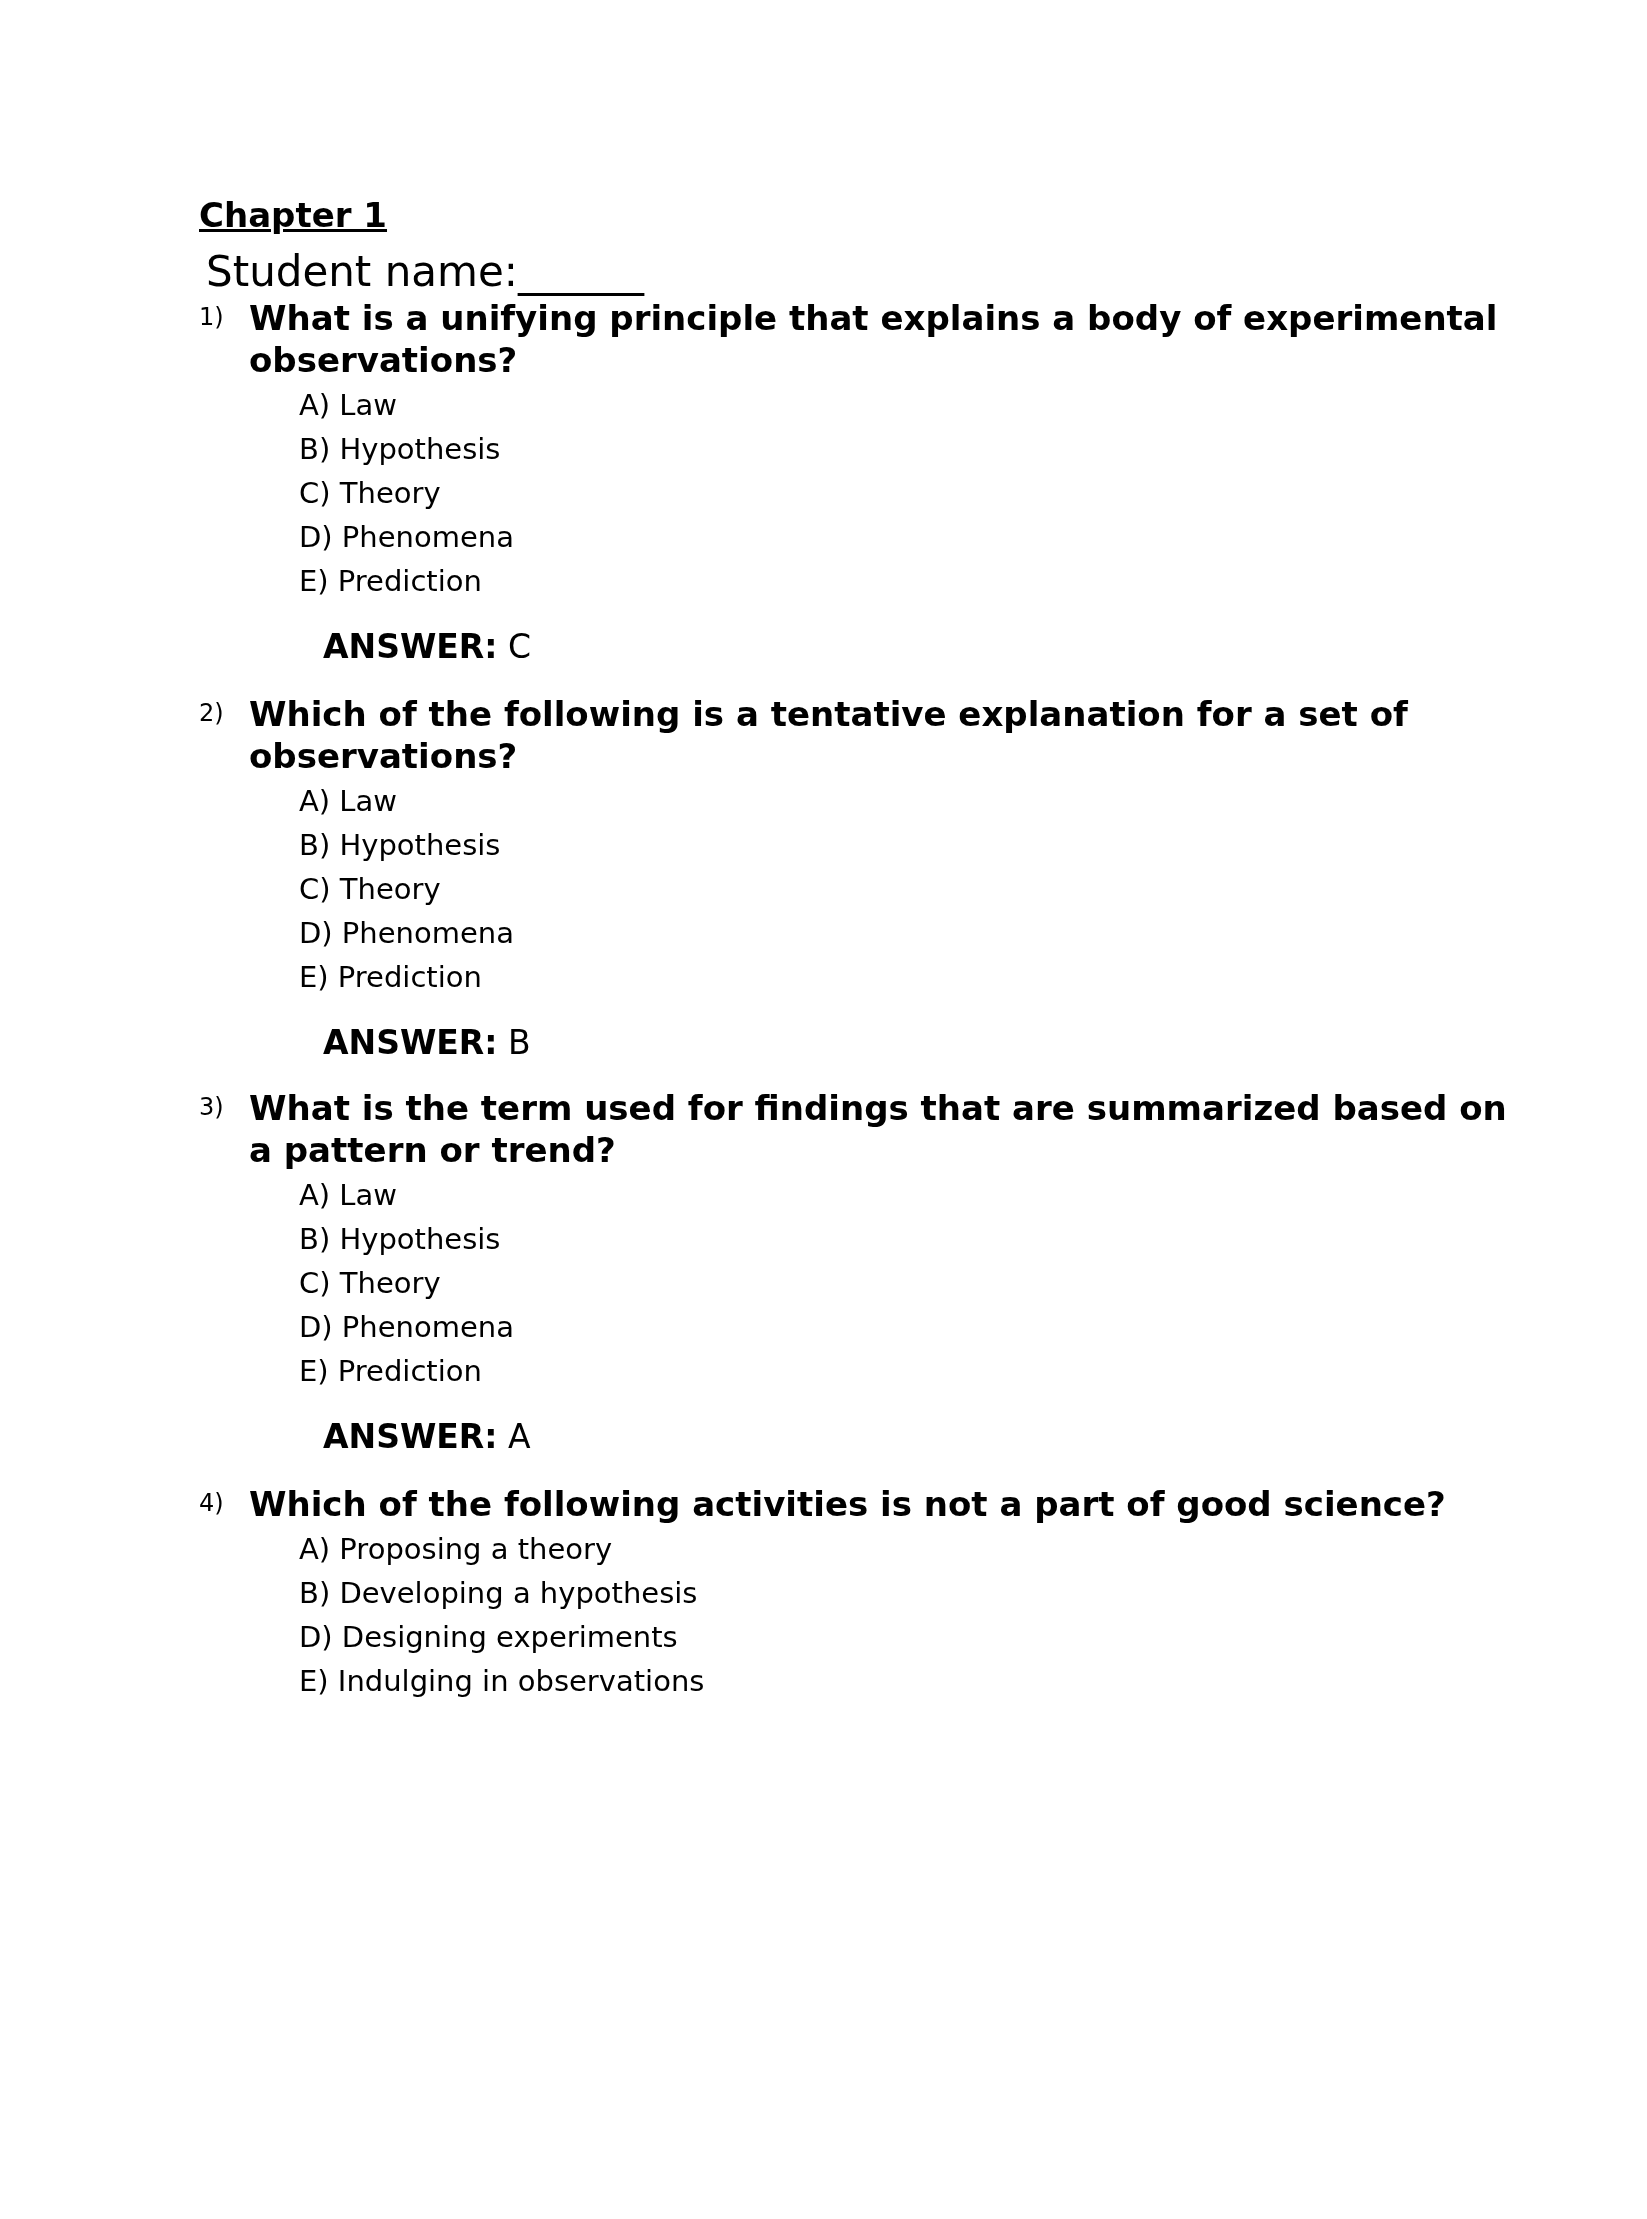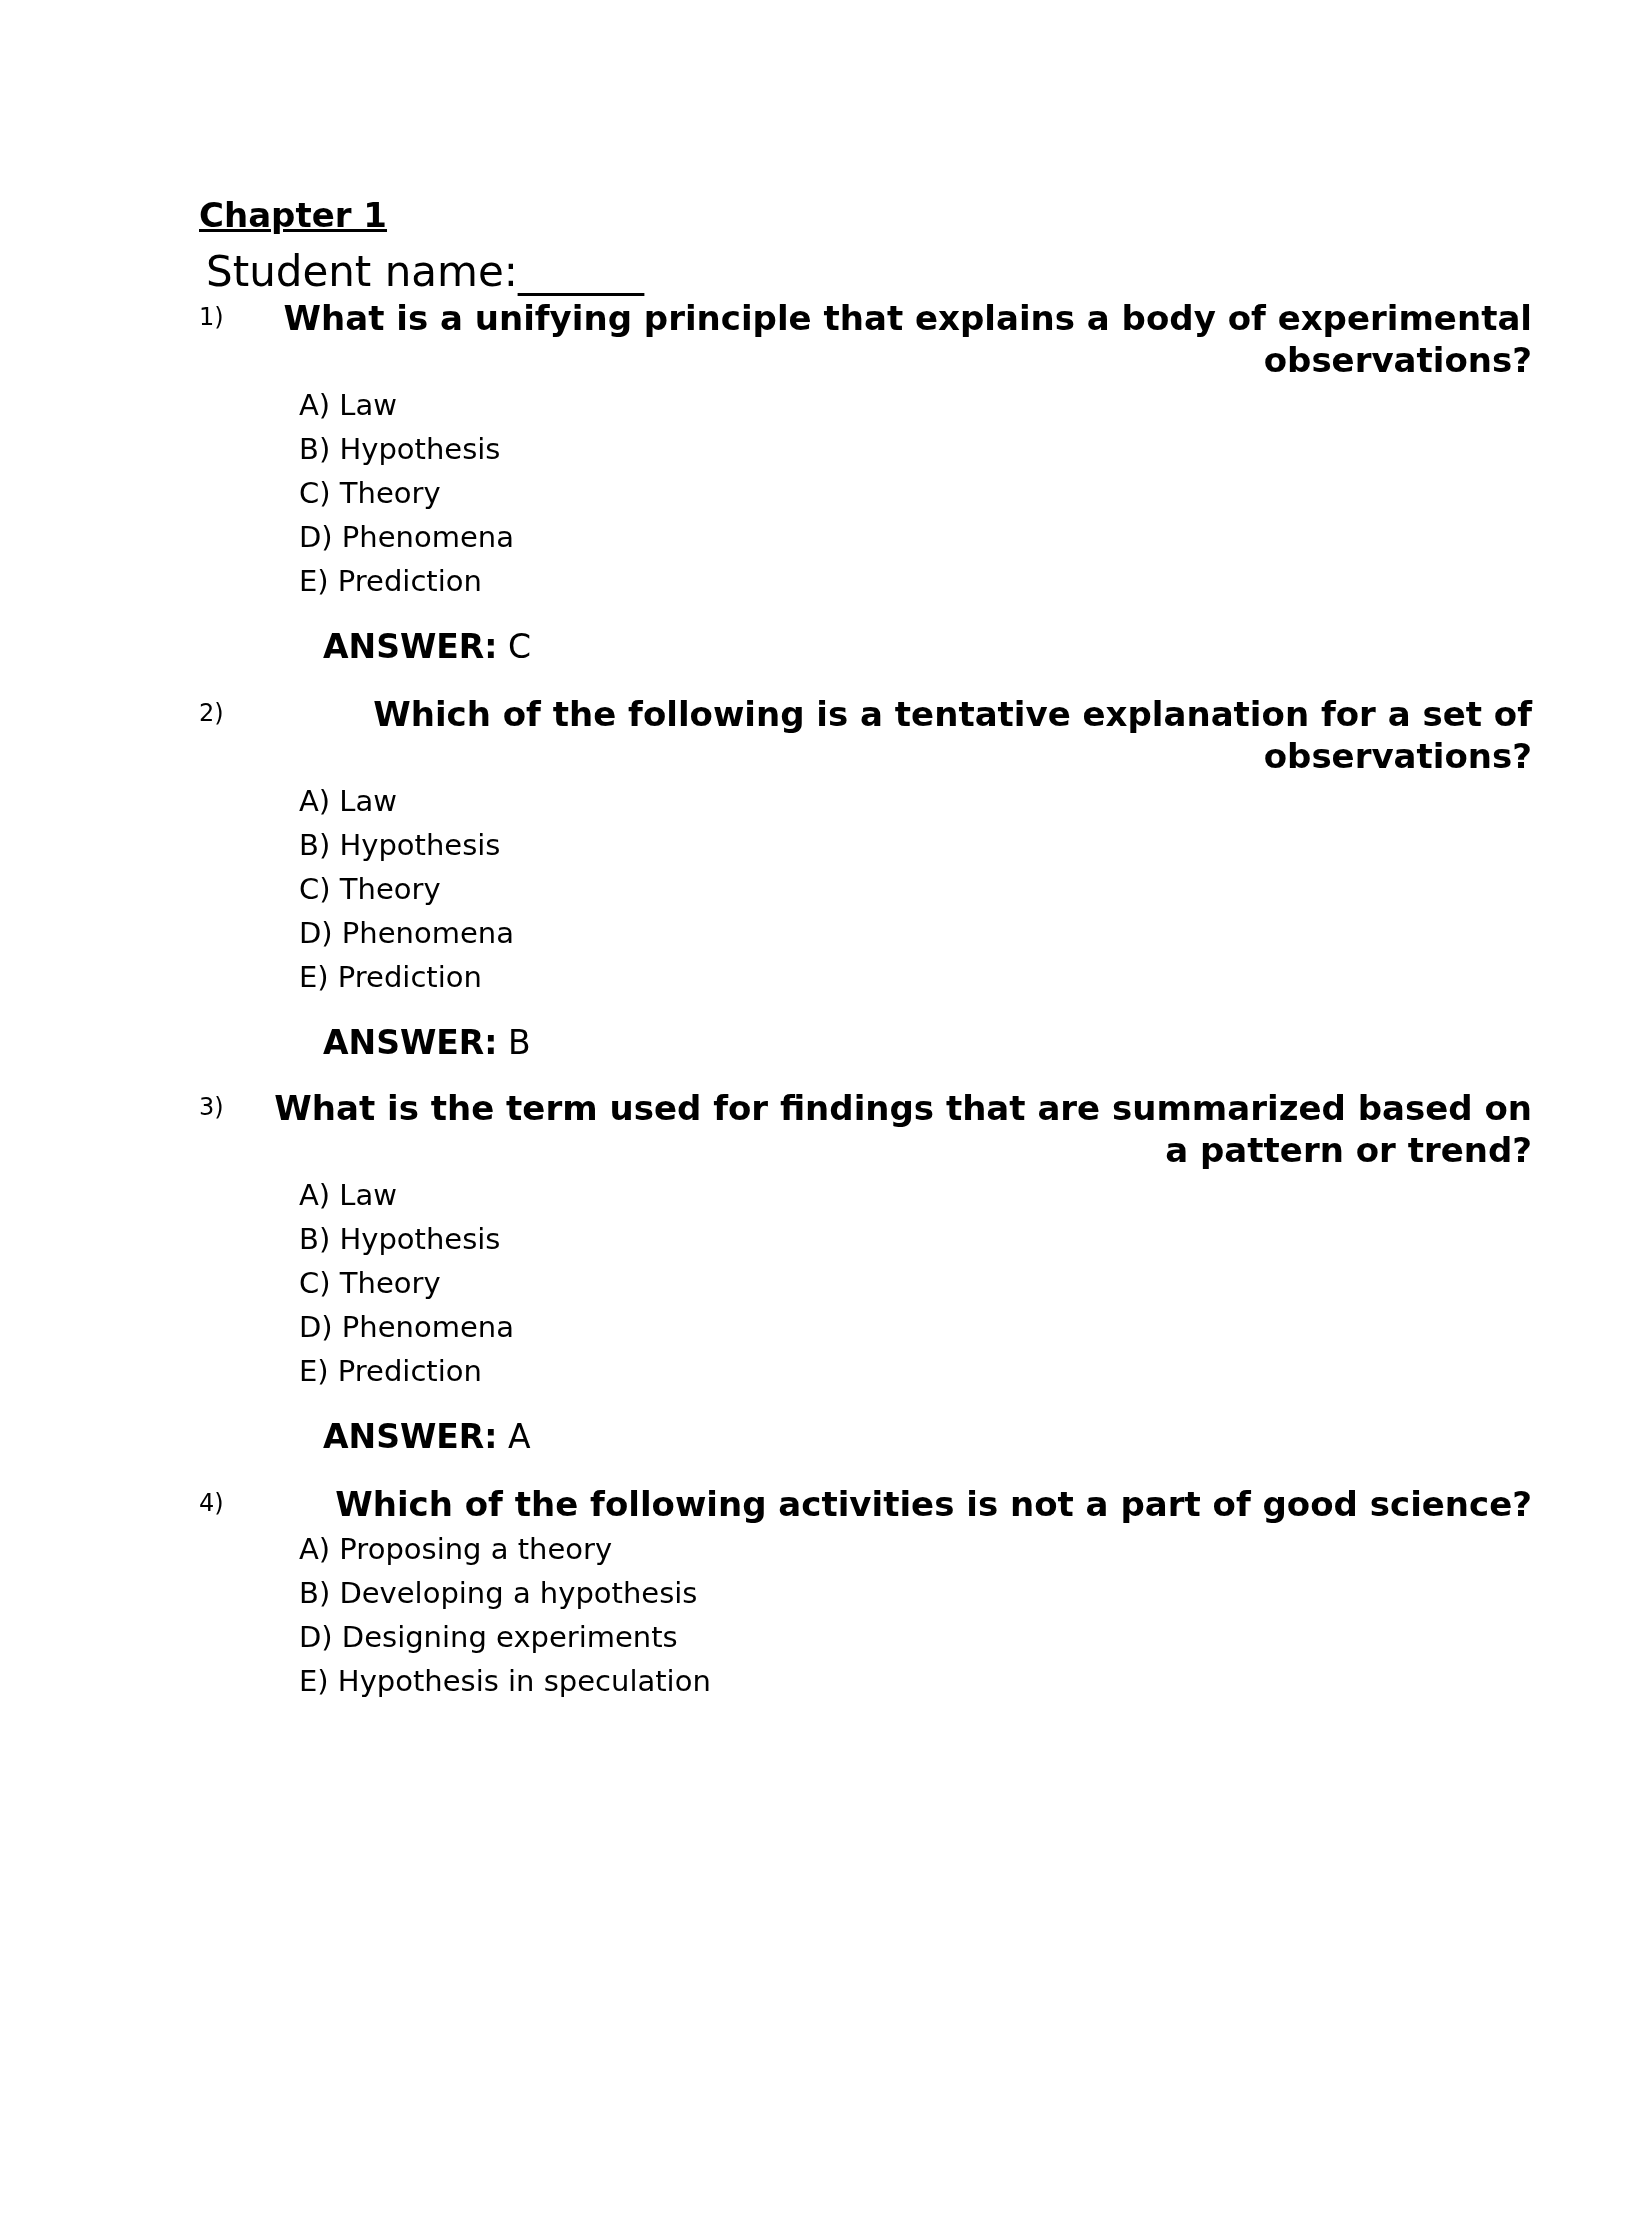--- a/index.html
+++ b/index.html
@@ -1,21 +1,21 @@
 <!DOCTYPE html>
 <html><head>
 <meta charset="utf-8">
 <style>
 html,body{margin:0;padding:0;background:#fff;}
 body{width:1648px;height:2220px;position:relative;overflow:hidden;font-family:"DejaVu Sans","Liberation Sans",sans-serif;color:#000;}
 .chapter{position:absolute;left:199px;top:195px;font-size:34px;font-weight:bold;text-decoration:underline;text-align:center;}
 .student{position:absolute;left:206px;top:239px;font-size:42px;margin-top:8px;}
 .q{position:absolute;left:199px;width:1333px;}
 .qnum{position:absolute;left:0;top:6px;font-size:24px;}
-.qtext{margin-left:50px;font-size:34px;font-weight:bold;line-height:42px;text-align:right;}
+.qtext{margin-left:50px;font-size:34px;font-weight:bold;line-height:42px;}
 .opts{margin-left:100px;margin-top:2px;}
 .opt{font-size:29px;line-height:44px;}
 .ans{margin-left:124px;margin-top:24px;font-size:33px;}
 .ans b{font-weight:bold;}
 </style>
 </head>
 <body>
 
 <div class="chapter">Chapter 1</div>
 <div class="student">Student name:______</div>
@@ -59,16 +59,16 @@
   <div class="ans"><b>ANSWER:</b> <span>A</span></div>
 </div>
 
 <div class="q" style="top:1483px">
   <span class="qnum">4)</span>
   <div class="qtext">Which of the following activities is not a part of good science?</div>
   <div class="opts">
     <div class="opt">A) Proposing a theory</div>
     <div class="opt">B) Developing a hypothesis</div>
     <div class="opt">D) Designing experiments</div>
-    <div class="opt">E) Hypothesis in speculation</div>
+    <div class="opt">E) Indulging in observations</div>
   </div>
 </div>
 
 
 </body></html>

